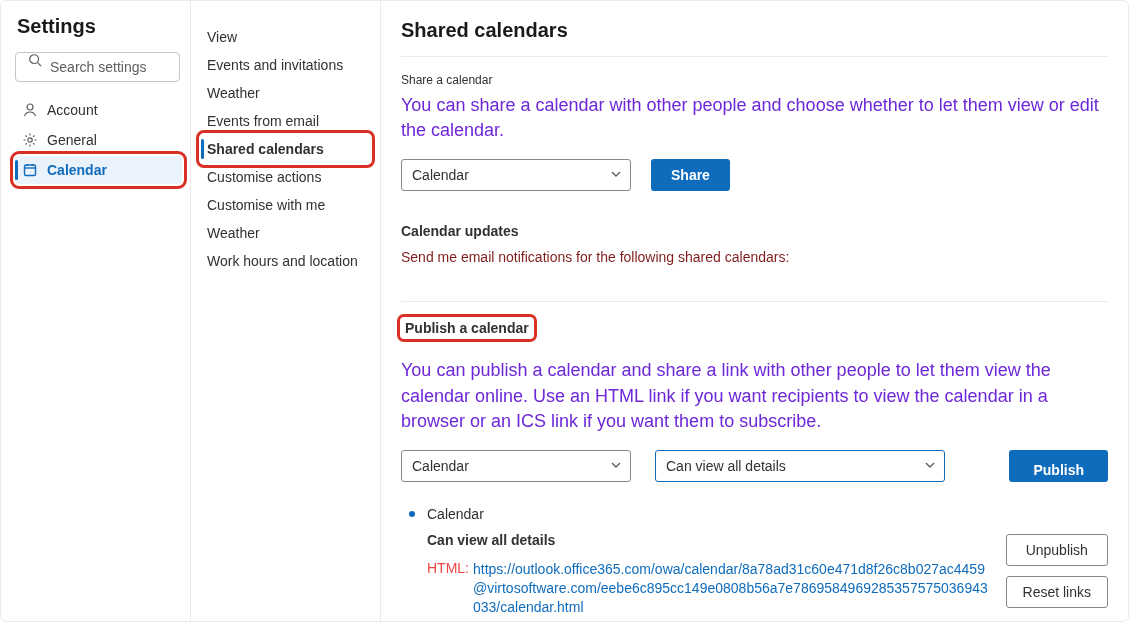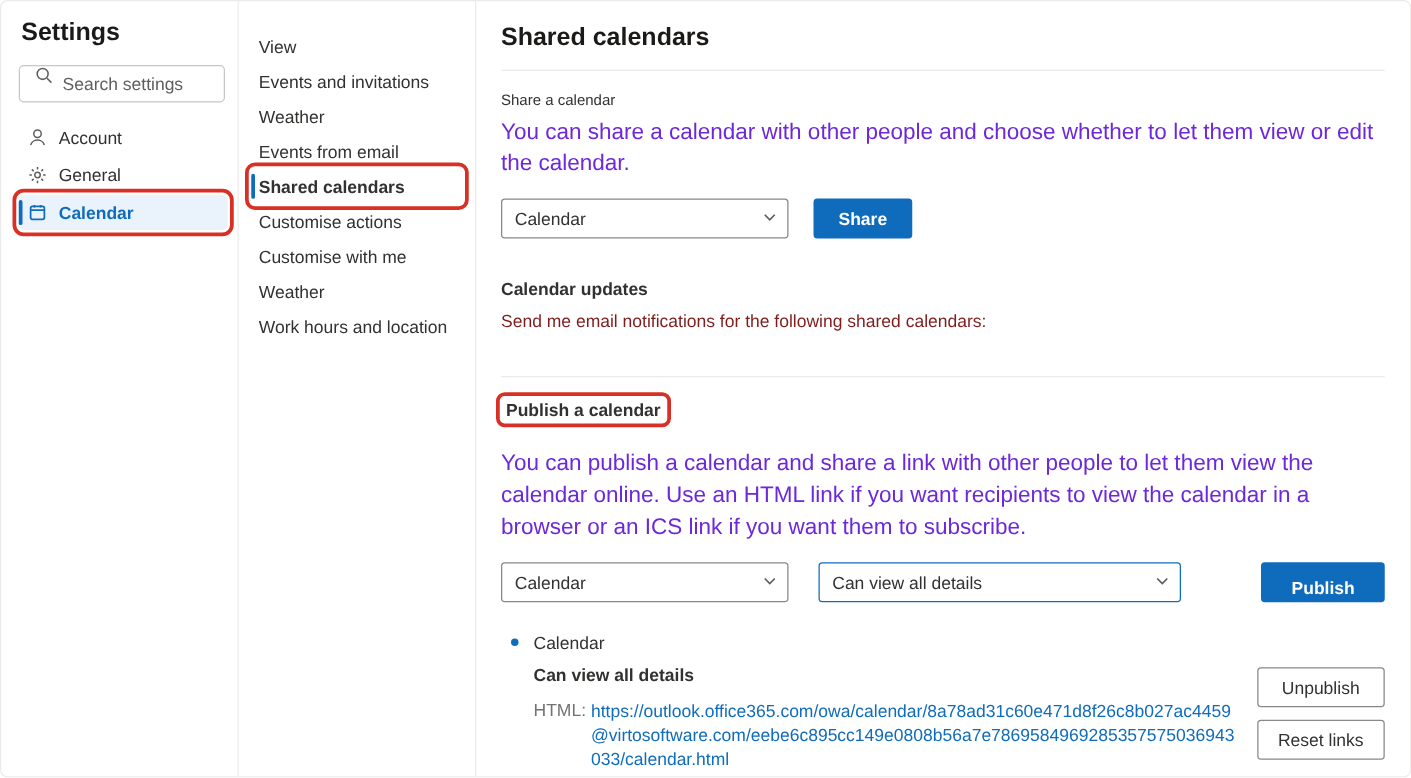--- a/index.html
+++ b/index.html
@@ -169,21 +169,21 @@
   }
 
   .pub-list { margin-top: 8px; }
   .pub-item { display:flex; align-items:flex-start; }
   .pub-left { flex:1; }
   .bullet-row { display:flex; align-items:center; margin-bottom:10px; }
   .bullet-dot { width:6px; height:6px; border-radius:50%; background:#0f6cbd; margin-right:12px; margin-left:8px; }
   .pub-name { font-size:14px; }
   .pub-perm { font-weight:700; margin-left:26px; margin-bottom:12px; font-size:14px; }
   .link-row { display:flex; align-items:flex-start; margin-left:26px; margin-bottom:6px; }
-  .link-lbl { width:46px; font-size:14px; color:#737373; }
+  .link-lbl { width:46px; font-size:14px; color:#ef4444; }
   .link-url { flex:1; color:#0f6cbd; word-break:break-all; font-size:14px; line-height:1.35; cursor:pointer; }
 
   .pub-buttons { display:flex; flex-direction:column; gap:10px; margin-left:14px; margin-top:28px; }
 
   .updates-block .body-text { font-size:14px; color:#7f1d1d; margin-top:10px; }
 
   .hl-inline { display:inline-block; outline:3px solid #d93025; outline-offset:1px; padding:2px 4px; border-radius:3px; }
 </style>
 </head>
 <body>

